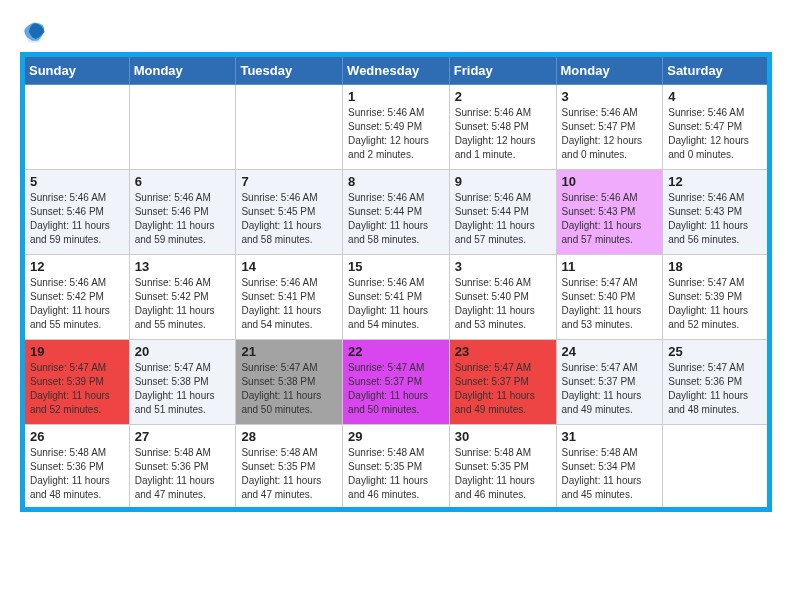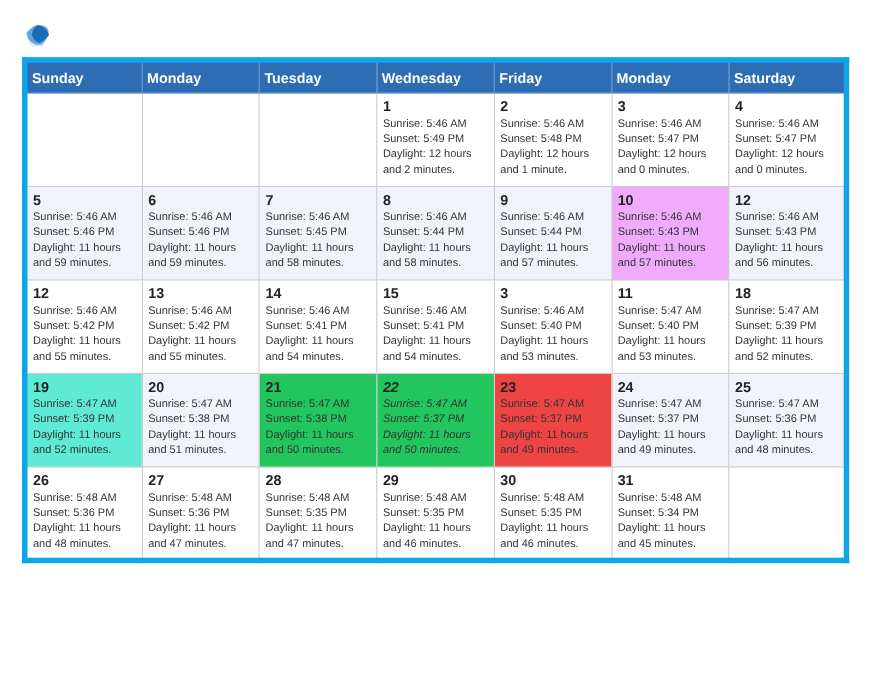--- a/index.html
+++ b/index.html
@@ -242,39 +242,39 @@
 Daylight: 11 hours and 53 minutes.</div>
           </td>
           <td>
             <div class="cell-day">18</div>
             <div class="cell-info" style="white-space: pre-line;">Sunrise: 5:47 AM
 Sunset: 5:39 PM
 Daylight: 11 hours and 52 minutes.</div>
           </td>
         </tr>
         <tr>
-          <td style="background: #5eead4;">
+          <td style="background: #ef4444;">
             <div class="cell-day">19</div>
             <div class="cell-info" style="white-space: pre-line;">Sunrise: 5:47 AM
 Sunset: 5:39 PM
 Daylight: 11 hours and 52 minutes.</div>
           </td>
           <td style="background: rgb(240, 244, 250);">
             <div class="cell-day">20</div>
             <div class="cell-info" style="white-space: pre-line;">Sunrise: 5:47 AM
 Sunset: 5:38 PM
 Daylight: 11 hours and 51 minutes.</div>
           </td>
-          <td style="background: #22c55e; margin-top: 40px;">
+          <td style="background: #a3a3a3; margin-top: 40px;">
             <div class="cell-day">21</div>
             <div class="cell-info" style="white-space: pre-line;">Sunrise: 5:47 AM
 Sunset: 5:38 PM
 Daylight: 11 hours and 50 minutes.</div>
           </td>
-          <td style="background: #22c55e; font-style: italic;">
+          <td style="background: #d946ef;">
             <div class="cell-day">22</div>
             <div class="cell-info" style="white-space: pre-line;">Sunrise: 5:47 AM
 Sunset: 5:37 PM
 Daylight: 11 hours and 50 minutes.</div>
           </td>
           <td style="background: #ef4444;">
             <div class="cell-day">23</div>
             <div class="cell-info" style="white-space: pre-line;">Sunrise: 5:47 AM
 Sunset: 5:37 PM
 Daylight: 11 hours and 49 minutes.</div>

